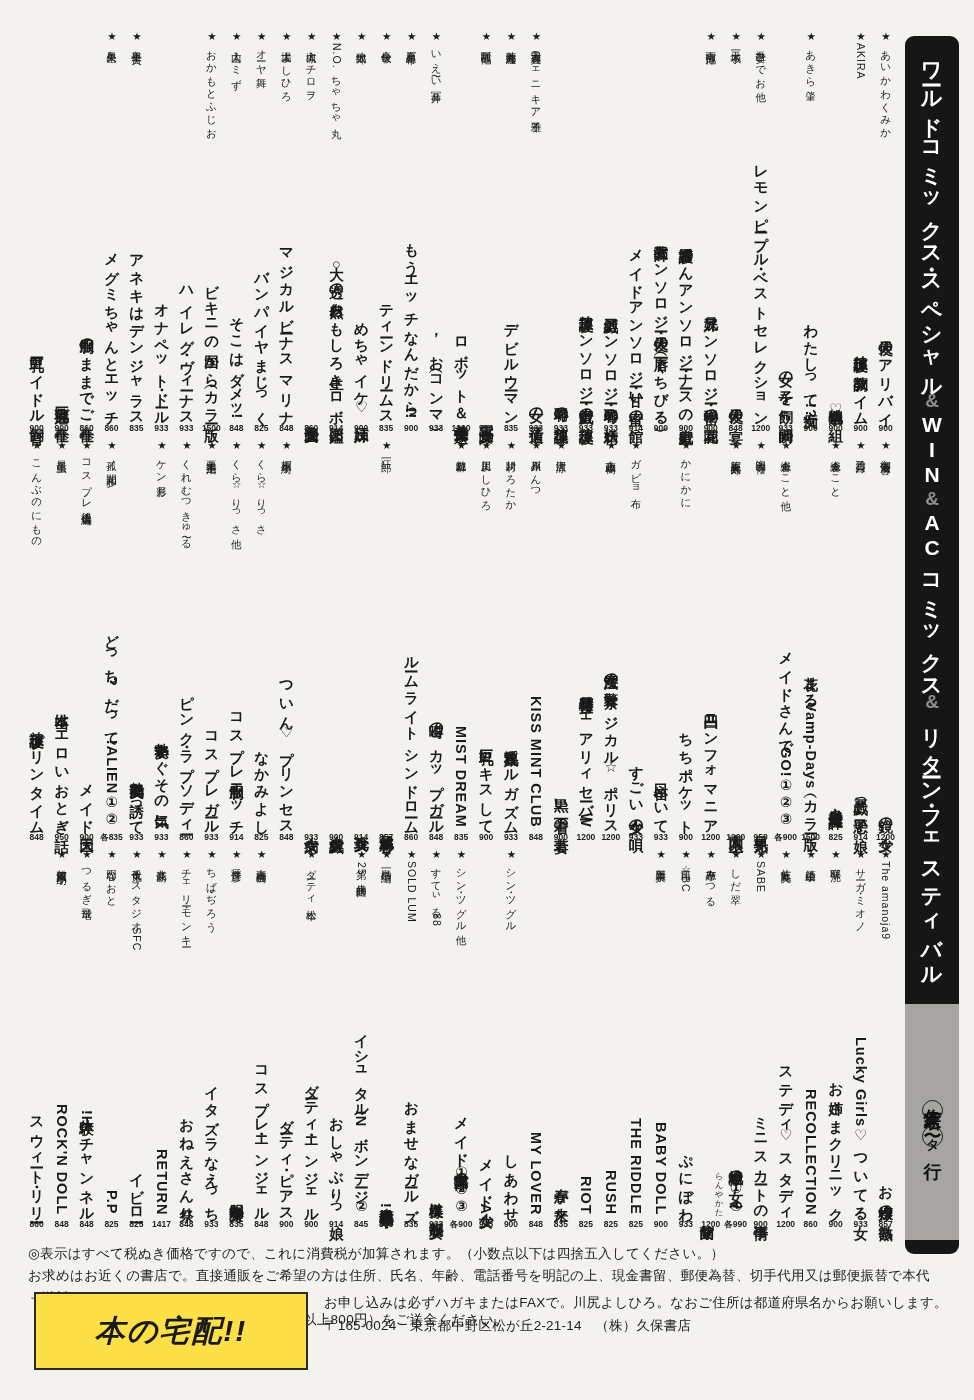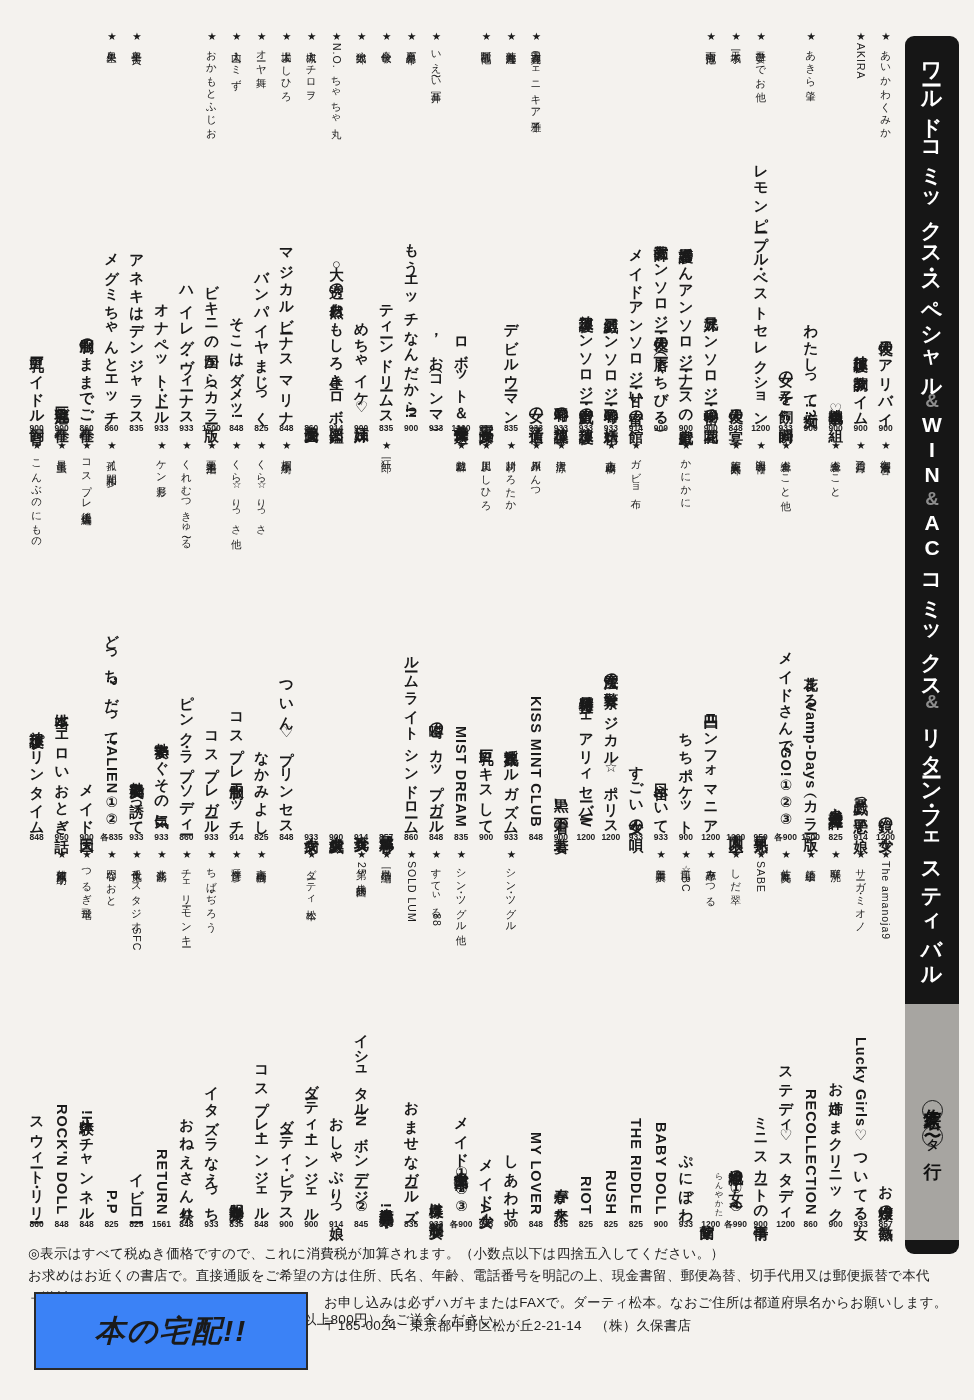--- a/index.html
+++ b/index.html
@@ -37,21 +37,21 @@
   .index-text{writing-mode:vertical-rl;text-orientation:upright;font-size:18px;font-weight:700;letter-spacing:1px;line-height:1.1;}
   .circle{
     display:inline-block;border:1.5px solid #1d1d1d;border-radius:50%;
     width:19px;height:19px;line-height:18px;font-size:13px;text-align:center;margin:2px 0;
   }
   .spine-tail{height:14px;background:#161616;}
   
   .notes{position:absolute;left:28px;top:1243px;width:905px;font-size:13.5px;line-height:22px;letter-spacing:0.3px;color:#222;}
   .delivery{position:absolute;left:34px;top:1292px;display:flex;align-items:flex-start;}
   .dbox{
-    width:270px;height:74px;border:2px solid #2a2a2a;background:#3b82f6;
+    width:270px;height:74px;border:2px solid #2a2a2a;background:#fde047;
     display:flex;align-items:center;justify-content:center;flex-shrink:0;
   }
   .dlabel{font-size:30px;font-weight:900;font-style:italic;letter-spacing:2px;}
   .dlines{margin-left:16px;width:625px;font-size:13.5px;line-height:22.5px;letter-spacing:0.2px;color:#222;}
   .webline{position:absolute;left:28px;top:1374px;display:flex;align-items:baseline;gap:16px;white-space:nowrap;margin-top:36px;}
   .web-lead{font-size:15px;font-weight:700;}
   .web-pub{font-size:20px;font-weight:700;}
   .web-url{font-size:16px;font-weight:900;letter-spacing:0.5px;font-family:Liberation Serif, serif;}
 </style>
 </head>
@@ -725,21 +725,21 @@
           <div class="twrap">
             <div class="title">おねえさん祭り</div>
           </div>
           <div class="price">848</div>
         </div>
         <div class="entry">
           <div class="author">★兆豪筋</div>
           <div class="twrap">
             <div class="title">RETURN</div>
           </div>
-          <div class="price">1561</div>
+          <div class="price">1417</div>
         </div>
         <div class="entry">
           <div class="author">★千代鬼＆スタジオSFC</div>
           <div class="twrap">
             <div class="title">イビロー</div>
           </div>
           <div class="price">825</div>
         </div>
         <div class="entry">
           <div class="author">★円谷なおと</div>
@@ -787,21 +787,21 @@
       <div>◎表示はすべて税ぬき価格ですので、これに消費税が加算されます。（小数点以下は四捨五入してください。）</div>
       <div>お求めはお近くの書店で。直接通販をご希望の方は住所、氏名、年齢、電話番号を明記の上、現金書留、郵便為替、切手代用又は郵便振替で本代＋送料</div>
       <div>（1冊240円、2冊340円、3・4冊520円、5冊以上800円）をご送金ください。</div>
     </div>
 
   <div class="delivery">
     <div class="dbox">
       <span class="dlabel">本の宅配!!</span>
     </div>
     <div class="dlines" id="dlines">
-        <div>お申し込みは必ずハガキまたはFAXで。ダーティ松本。なおご住所は都道府県名からお願いします。</div>
+        <div>お申し込みは必ずハガキまたはFAXで。川尻よしひろ。なおご住所は都道府県名からお願いします。</div>
         <div>〒165-0024　東京都中野区松が丘2-21-14　（株）久保書店</div>
       </div>
   </div>
 
   <div class="webline">
     <span class="web-lead">●Web上でもご注文できます。</span>
     <span class="web-pub">久保書店・あまとりあ社</span>
     <span class="web-url">ホームページhttp://www.kuboama.com</span>
   </div>
 

